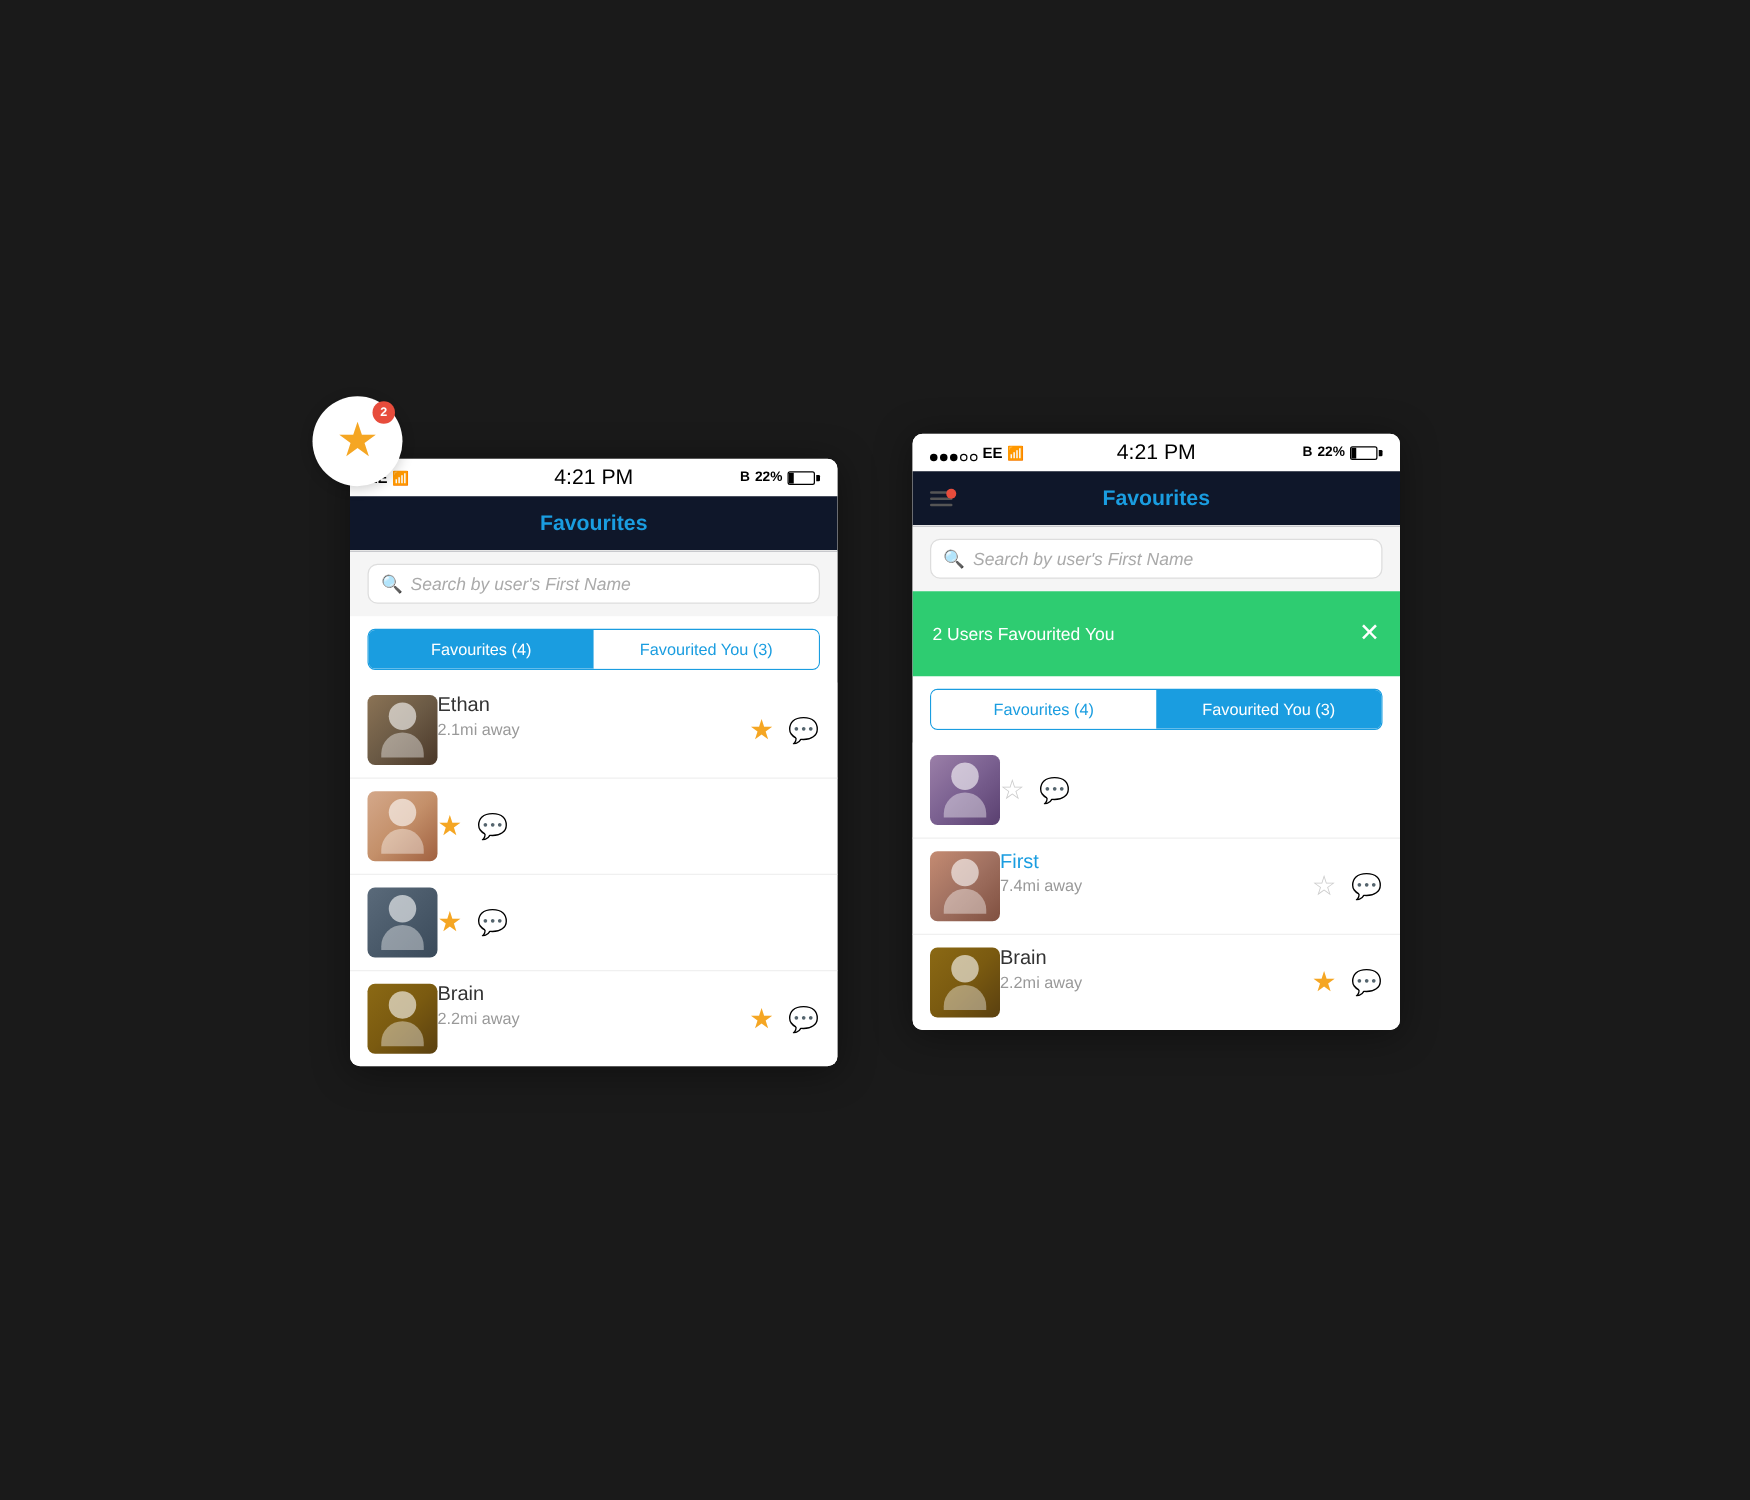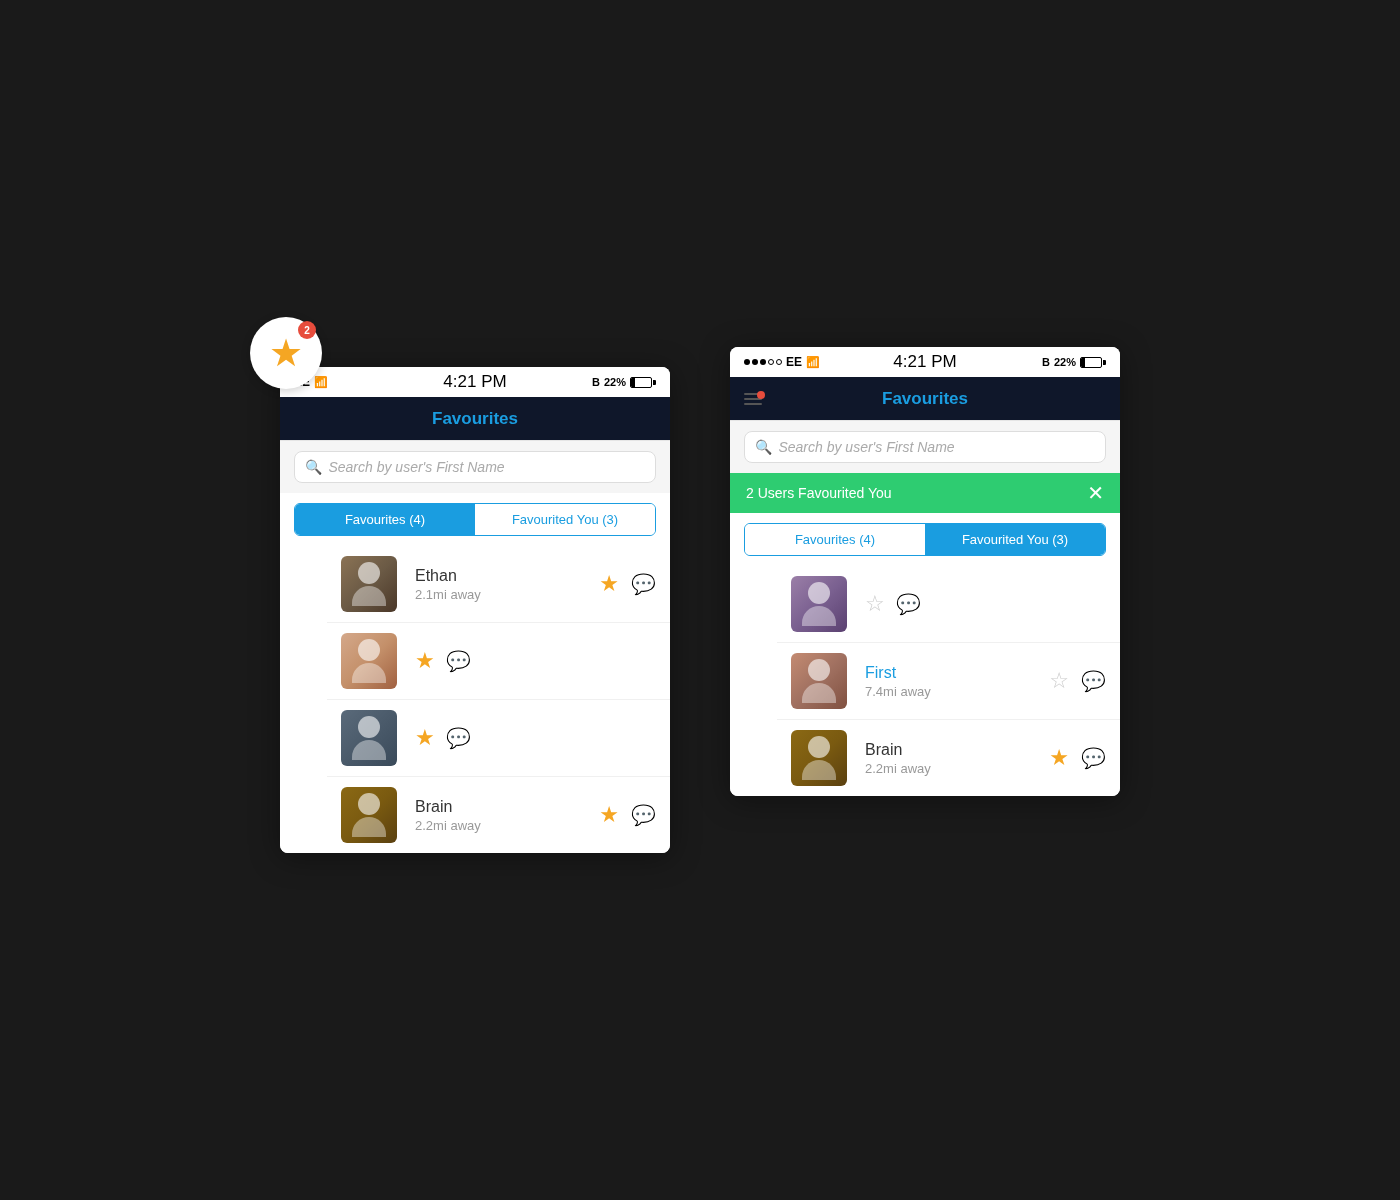--- a/index.html
+++ b/index.html
@@ -45,21 +45,21 @@
       padding: 6px 14px;
       background: #fff;
       font-size: 12px;
       font-weight: 600;
       color: #000;
       height: 30px;
     }
 
     .status-left {
       display: flex;
-      align-items: center;
+      align-items: flex-end;
       gap: 4px;
       font-size: 12px;
       font-weight: 600;
     }
 
     .status-center {
       font-size: 17px;
       font-weight: 400;
       position: absolute;
       left: 50%;
@@ -193,21 +193,21 @@
       color: #aaa;
       font-style: italic;
     }
 
     
     .notification-banner {
       background: #2ecc71;
       display: flex;
       align-items: center;
       justify-content: space-between;
-      padding: 10px 16px;
+      padding: 24px 16px;
       color: #fff;
       font-size: 14px;
       font-weight: 500;
     }
 
     .banner-close {
       font-size: 20px;
       color: #fff;
       cursor: pointer;
       line-height: 1;
@@ -241,25 +241,23 @@
       color: #1a9de0;
     }
 
     
     .user-list {
       background: #fff;
     }
 
     .user-item {
       display: flex;
-      align-items: center;
       padding: 10px 14px;
       border-bottom: 1px solid #f0f0f0;
-      gap: 18px;
-      margin-left: 47px;
+      gap: 0;
     }
 
     .user-item:last-child {
       border-bottom: none;
     }
 
     .user-avatar {
       width: 56px;
       height: 56px;
       border-radius: 6px;

